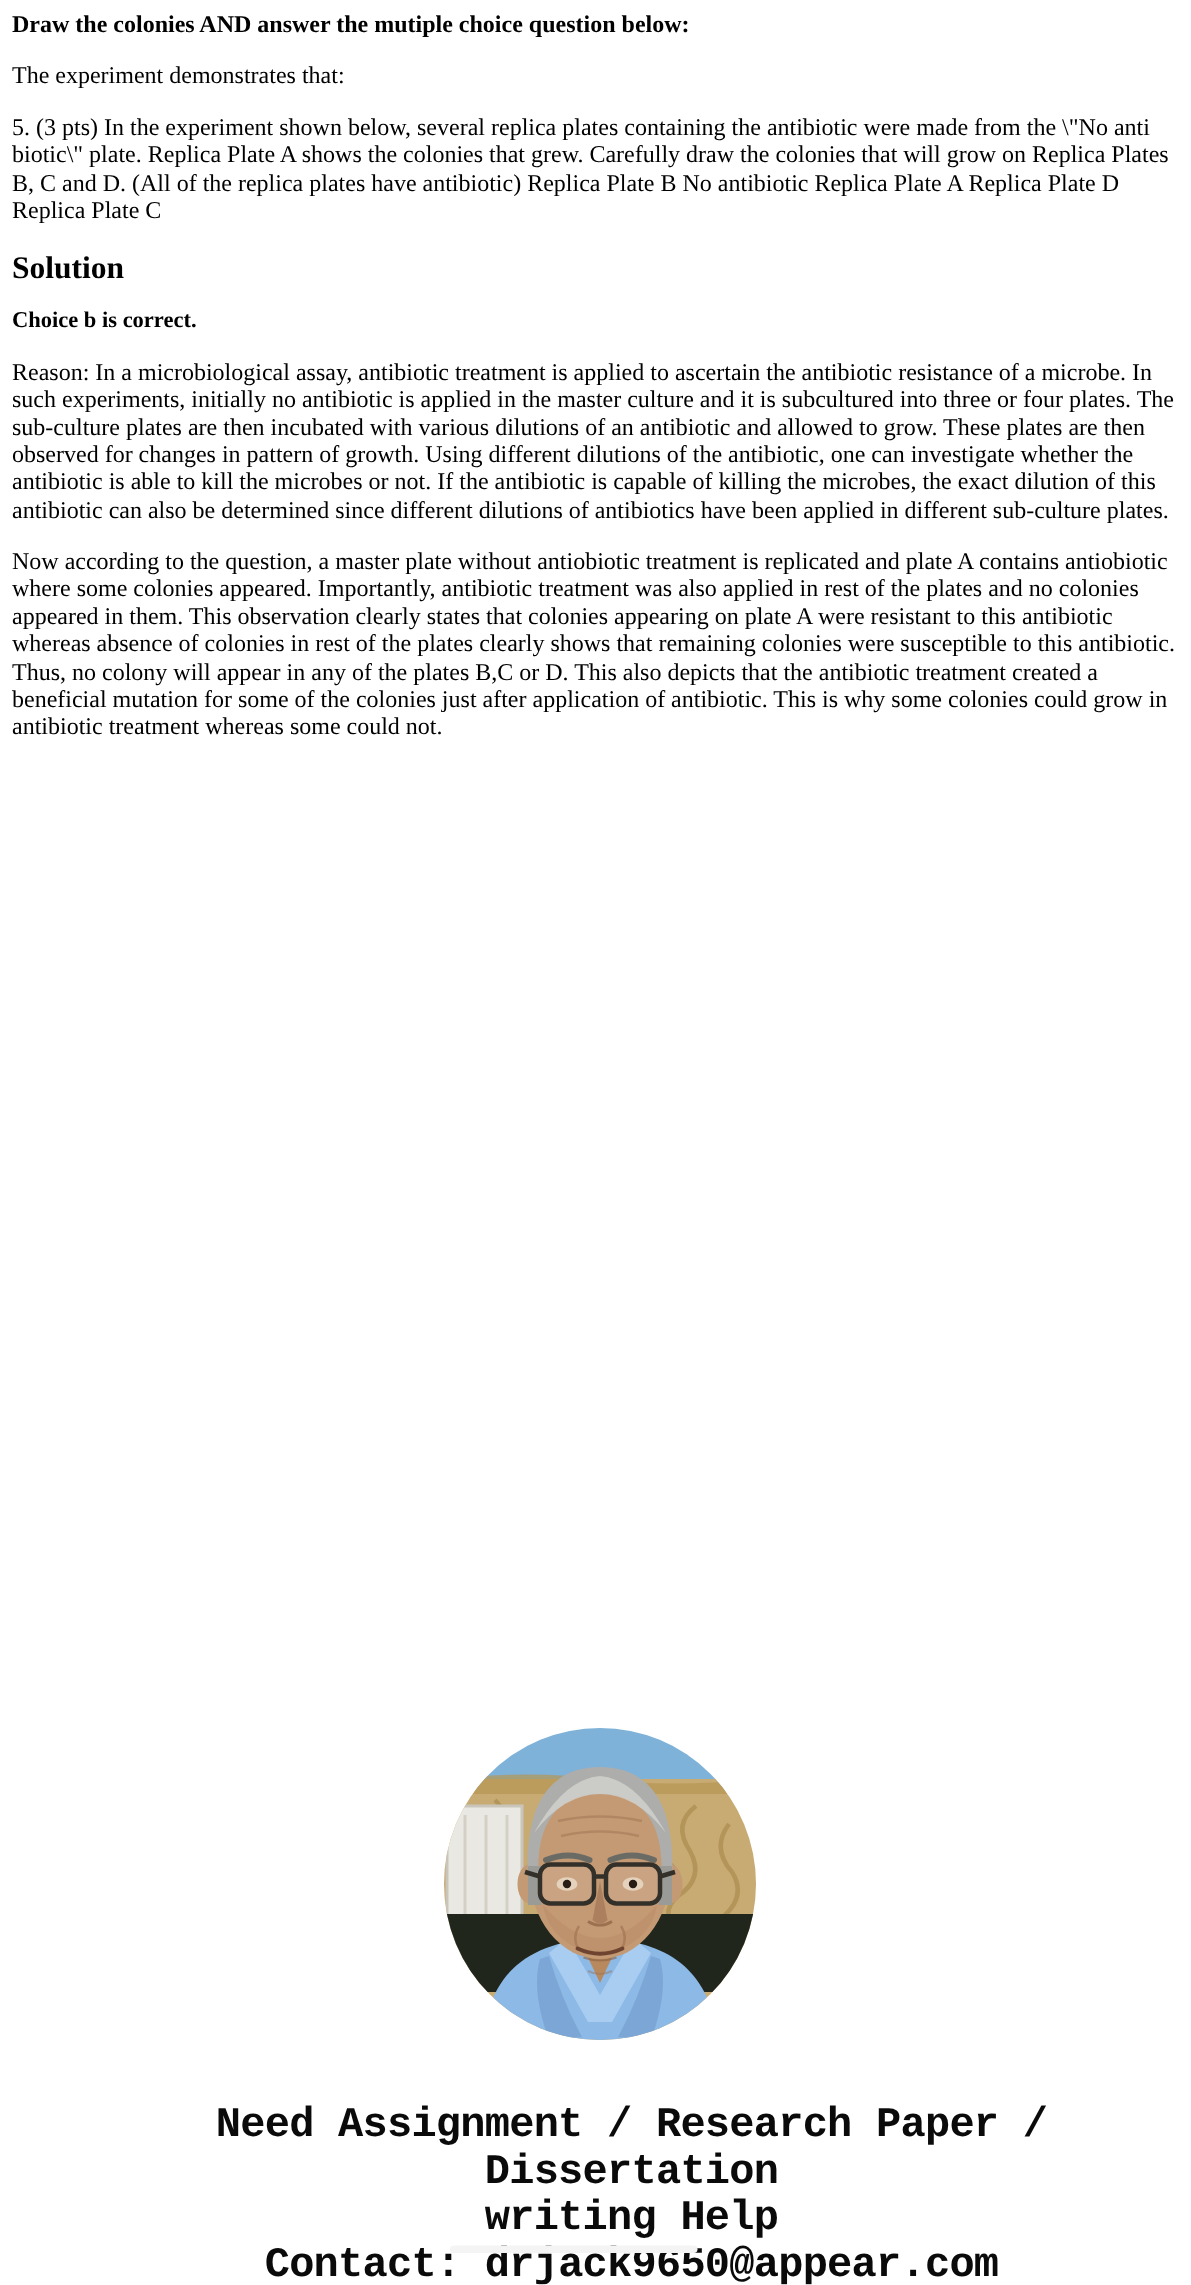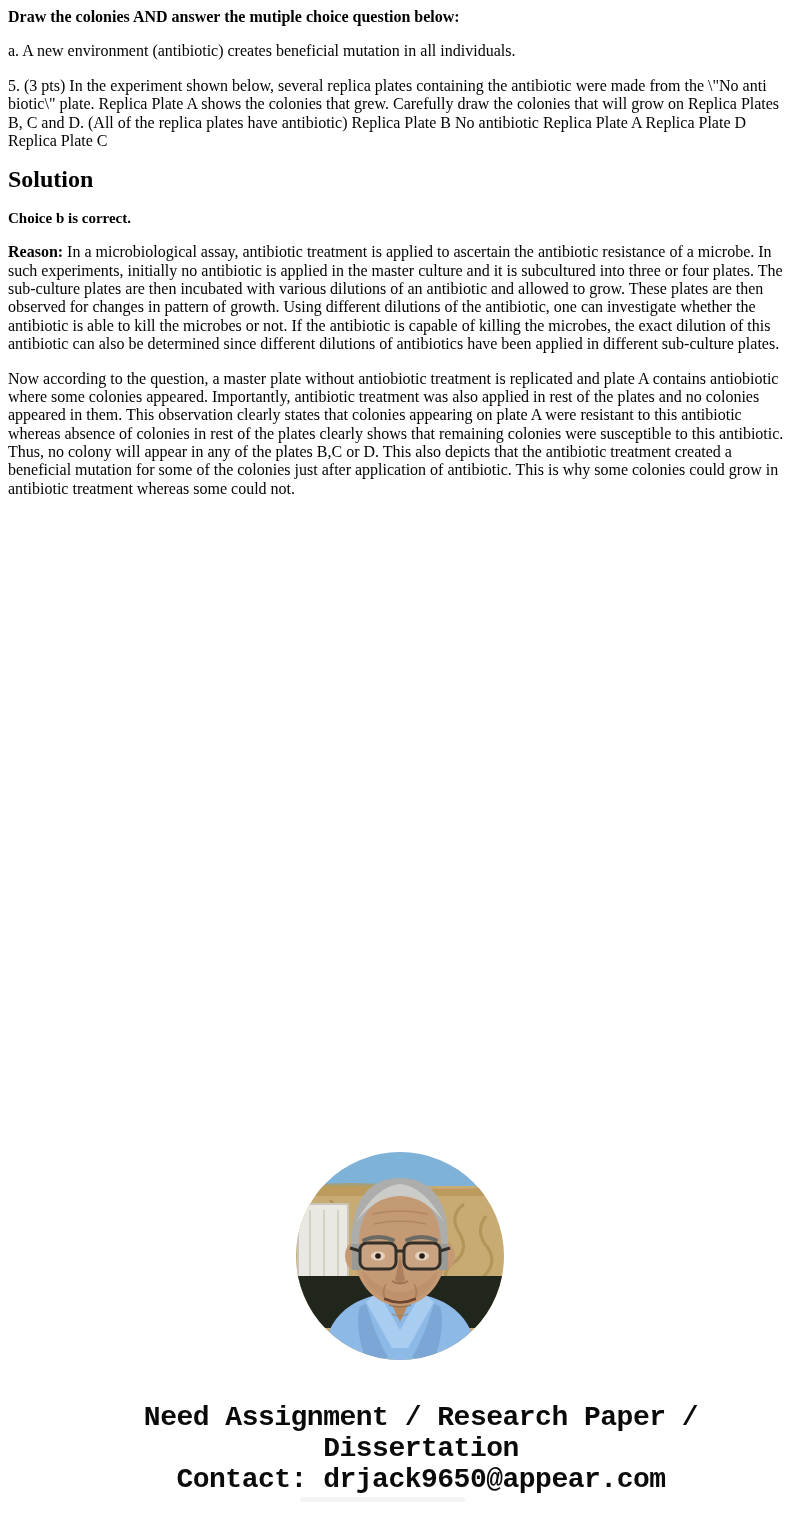--- a/index.html
+++ b/index.html
@@ -23,32 +23,32 @@
   }
   .content p { margin: 16px 0; }
   .content p.first { margin-top: 0; }
   h1.prompt-heading {
     font-size: 16px;
     font-weight: bold;
     margin: 0 0 16px 0;
     line-height: 1.15;
   }
   h2.solution-heading {
-    font-size: 24px;
+    font-size: 21px;
     font-weight: bold;
     margin: 16px 0;
     line-height: 1.15;
   }
   h3.verdict-heading {
     font-size: 15px;
     font-weight: bold;
     margin: 16px 0;
     line-height: 1.15;
   }
-  .reason-label { font-weight: bold; }
+  .reason-label { font-weight: normal; }
   .avatar-wrap {
     position: absolute;
     left: 296px;
     top: 1152px;
     width: 208px;
     height: 208px;
   }
   .footer {
     position: absolute;
     left: 0;
@@ -73,21 +73,21 @@
     border-radius: 3px;
   }
 </style>
 </head>
 <body>
 
 <div class="page">
 
   <div class="content">
     <h1 class="prompt-heading">Draw the colonies AND answer the mutiple choice question below:</h1>
-    <p>a. A new environment (antibiotic) creates beneficial mutation in all individuals.</p>
+    <p class="first">The experiment demonstrates that:</p>
     <p>5. (3 pts) In the experiment shown below, several replica plates containing the antibiotic were made from the \"No anti biotic\" plate. Replica Plate A shows the colonies that grew. Carefully draw the colonies that will grow on Replica Plates B, C and D. (All of the replica plates have antibiotic) Replica Plate B No antibiotic Replica Plate A Replica Plate D Replica Plate C</p>
     <h2 class="solution-heading">Solution</h2>
     <h3 class="verdict-heading">Choice b is correct.</h3>
     <p><span class="reason-label">Reason:</span><span> In a microbiological assay, antibiotic treatment is applied to ascertain the antibiotic resistance of a microbe. In such experiments, initially no antibiotic is applied in the master culture and it is subcultured into three or four plates. The sub-culture plates are then incubated with various dilutions of an antibiotic and allowed to grow. These plates are then observed for changes in pattern of growth. Using different dilutions of the antibiotic, one can investigate whether the antibiotic is able to kill the microbes or not. If the antibiotic is capable of killing the microbes, the exact dilution of this antibiotic can also be determined since different dilutions of antibiotics have been applied in different sub-culture plates.</span></p>
     <p>Now according to the question, a master plate without antiobiotic treatment is replicated and plate A contains antiobiotic where some colonies appeared. Importantly, antibiotic treatment was also applied in rest of the plates and no colonies appeared in them. This observation clearly states that colonies appearing on plate A were resistant to this antibiotic whereas absence of colonies in rest of the plates clearly shows that remaining colonies were susceptible to this antibiotic. Thus, no colony will appear in any of the plates B,C or D. This also depicts that the antibiotic treatment created a beneficial mutation for some of the colonies just after application of antibiotic. This is why some colonies could grow in antibiotic treatment whereas some could not.</p>
   </div>
 
   <div class="avatar-wrap">
     <svg width="208" height="208" viewBox="0 0 208 208">
       <defs>
@@ -169,18 +169,19 @@
         <path d="M 89 147 Q 104 154 119 147" stroke="#6e4430" stroke-width="2.6" fill="none" stroke-linecap="round"></path>
         <path d="M 93 153 Q 104 157 115 153" stroke="#8a5f40" stroke-width="1.4" fill="none" opacity="0.6"></path>
 
         <path d="M 96 162 Q 104 166 112 162" stroke="#9c7050" stroke-width="1.4" fill="none" opacity="0.45"></path>
       </g>
     </svg>
   </div>
 
   <div class="footer">
     <div>Need Assignment / Research Paper / Dissertation</div>
+    <div>writing Help</div>
     <div>Contact: drjack9650@appear.com</div>
   </div>
 
   <div class="watermark-band"></div>
 
 </div>
 
 </body></html>

